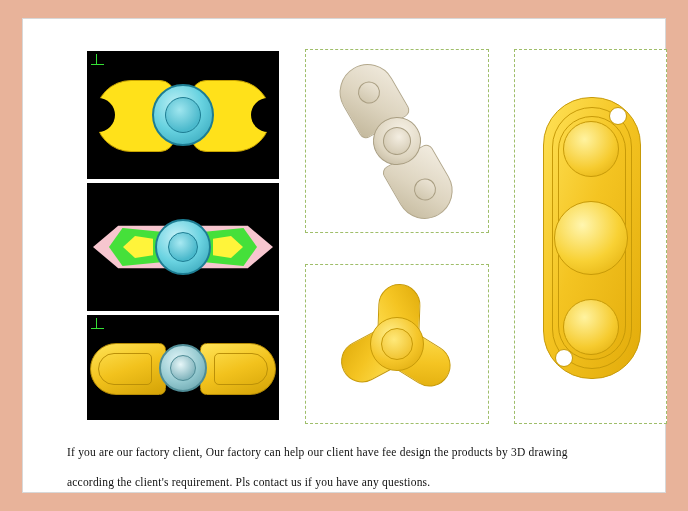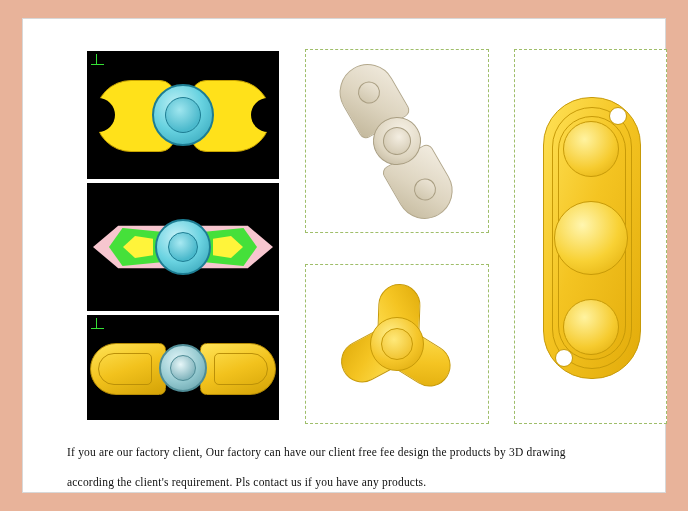--- a/index.html
+++ b/index.html
@@ -472,18 +472,18 @@
             <div class="ball bot"></div>
             <div class="hole h1"></div>
             <div class="hole h2"></div>
           </div>
         </div>
       </div>
 
     </div>
 
     <div class="caption">
-      <div class="line1">If  you  are  our  factory  client, Our factory can have our client free fee design the products by 3D drawing</div>
-      <div class="line2">according the client's requirement.  Pls contact us if you have any products.</div>
+      <div class="line1">If  you  are  our  factory  client, Our factory can help our client have fee design the products by 3D drawing</div>
+      <div class="line2">according the client's requirement.  Pls contact us if you have any questions.</div>
     </div>
 
   </div>
 </div>
 
 </body></html>

